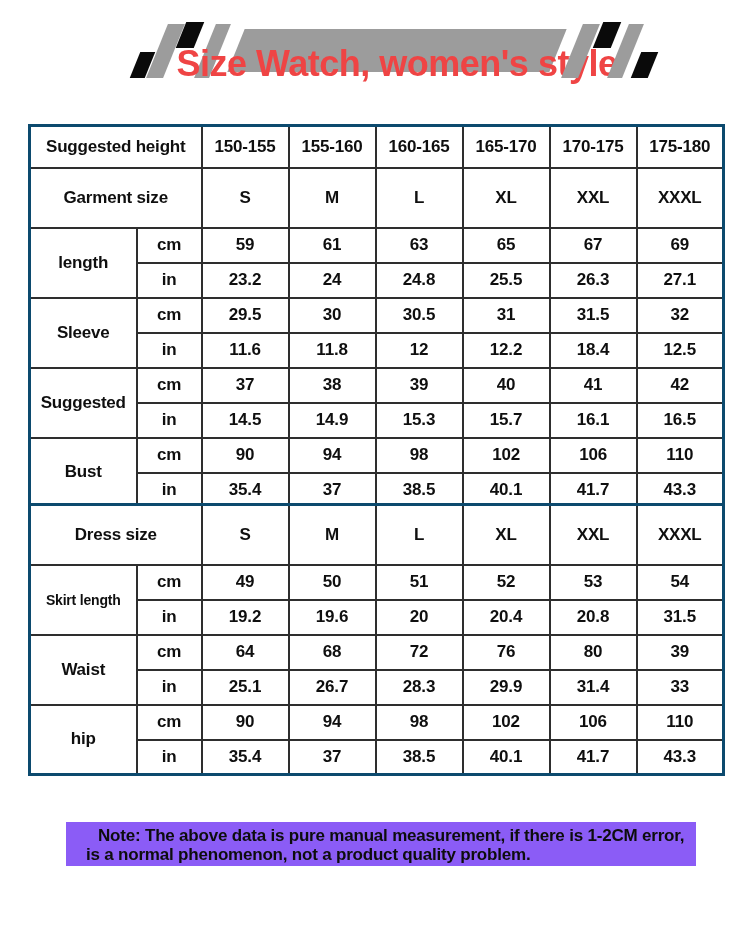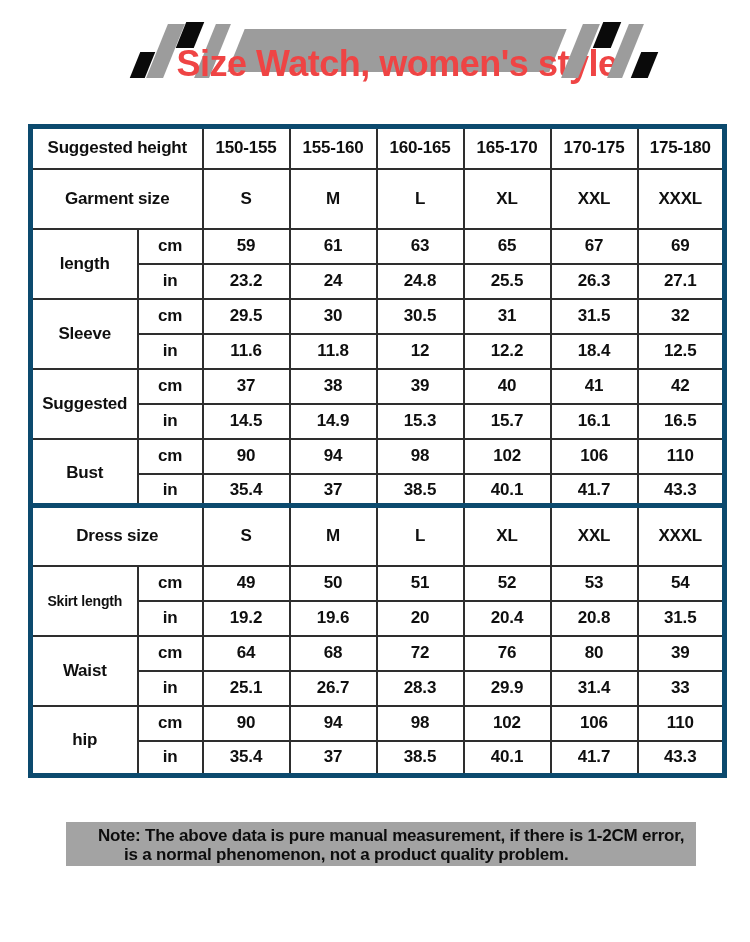--- a/index.html
+++ b/index.html
@@ -17,46 +17,46 @@
     background:#9c9c9c;transform:skewX(-22deg);
   }
   .banner-text{
     position:absolute;left:224px;top:42px;width:346px;height:43px;
     display:flex;align-items:center;justify-content:center;
     font-size:36px;font-weight:bold;letter-spacing:-0.5px;color:#ef4444;white-space:nowrap;
   }
   
   table.size-table{
     position:absolute;left:28px;border-collapse:collapse;table-layout:fixed;
-    width:694px;border:5px solid #0c4a6e;
+    width:694px;border:3px solid #0c4a6e;
   }
   #table1{top:124px;}
   #table2{top:503px;}
   table.size-table td{
     border:2px solid #2e2e2e;text-align:center;vertical-align:middle;
     font-weight:bold;padding:0;background:#ffffff;color:#0f0f0f;
     font-size:17px;letter-spacing:-0.2px;
   }
   td.gray-cell{background:#9c9c9c;}
   td.lbl-hdr{font-size:19px;}
   td.lbl-hdr2{font-size:20px;}
   td.size-cell{font-size:22px;}
   td.row-label{font-size:20px;}
   td.row-label.small{font-size:14px;}
   tr.h-hdr1{height:42px;}
   tr.h-hdr2{height:60px;}
   tr.h-data{height:35px;}
   
   .note{
     position:absolute;left:66px;top:822px;width:630px;height:44px;
-    background:#a3a3a3;color:#0d0d0d;font-weight:bold;font-size:17px;
+    background:#8b5cf6;color:#0d0d0d;font-weight:bold;font-size:17px;
     line-height:19px;letter-spacing:-0.2px;
   }
   .note .l1{display:block;padding:4px 0 0 32px;}
-  .note .l2{display:block;padding:0 0 0 20px;margin-left:38px;}
+  .note .l2{display:block;padding:0 0 0 20px;}
 </style>
 </head>
 <body>
 
 <div class="canvas">
 
   <div class="decor" style="left:133px;top:22px;width:95px;height:58px;">
     <div class="bar black" style="left:2px;top:30px;width:15px;height:26px;"></div>
     <div class="bar gray" style="left:24px;top:2px;width:17px;height:54px;"></div>
     <div class="bar black" style="left:48px;top:0px;width:18px;height:26px;"></div>

